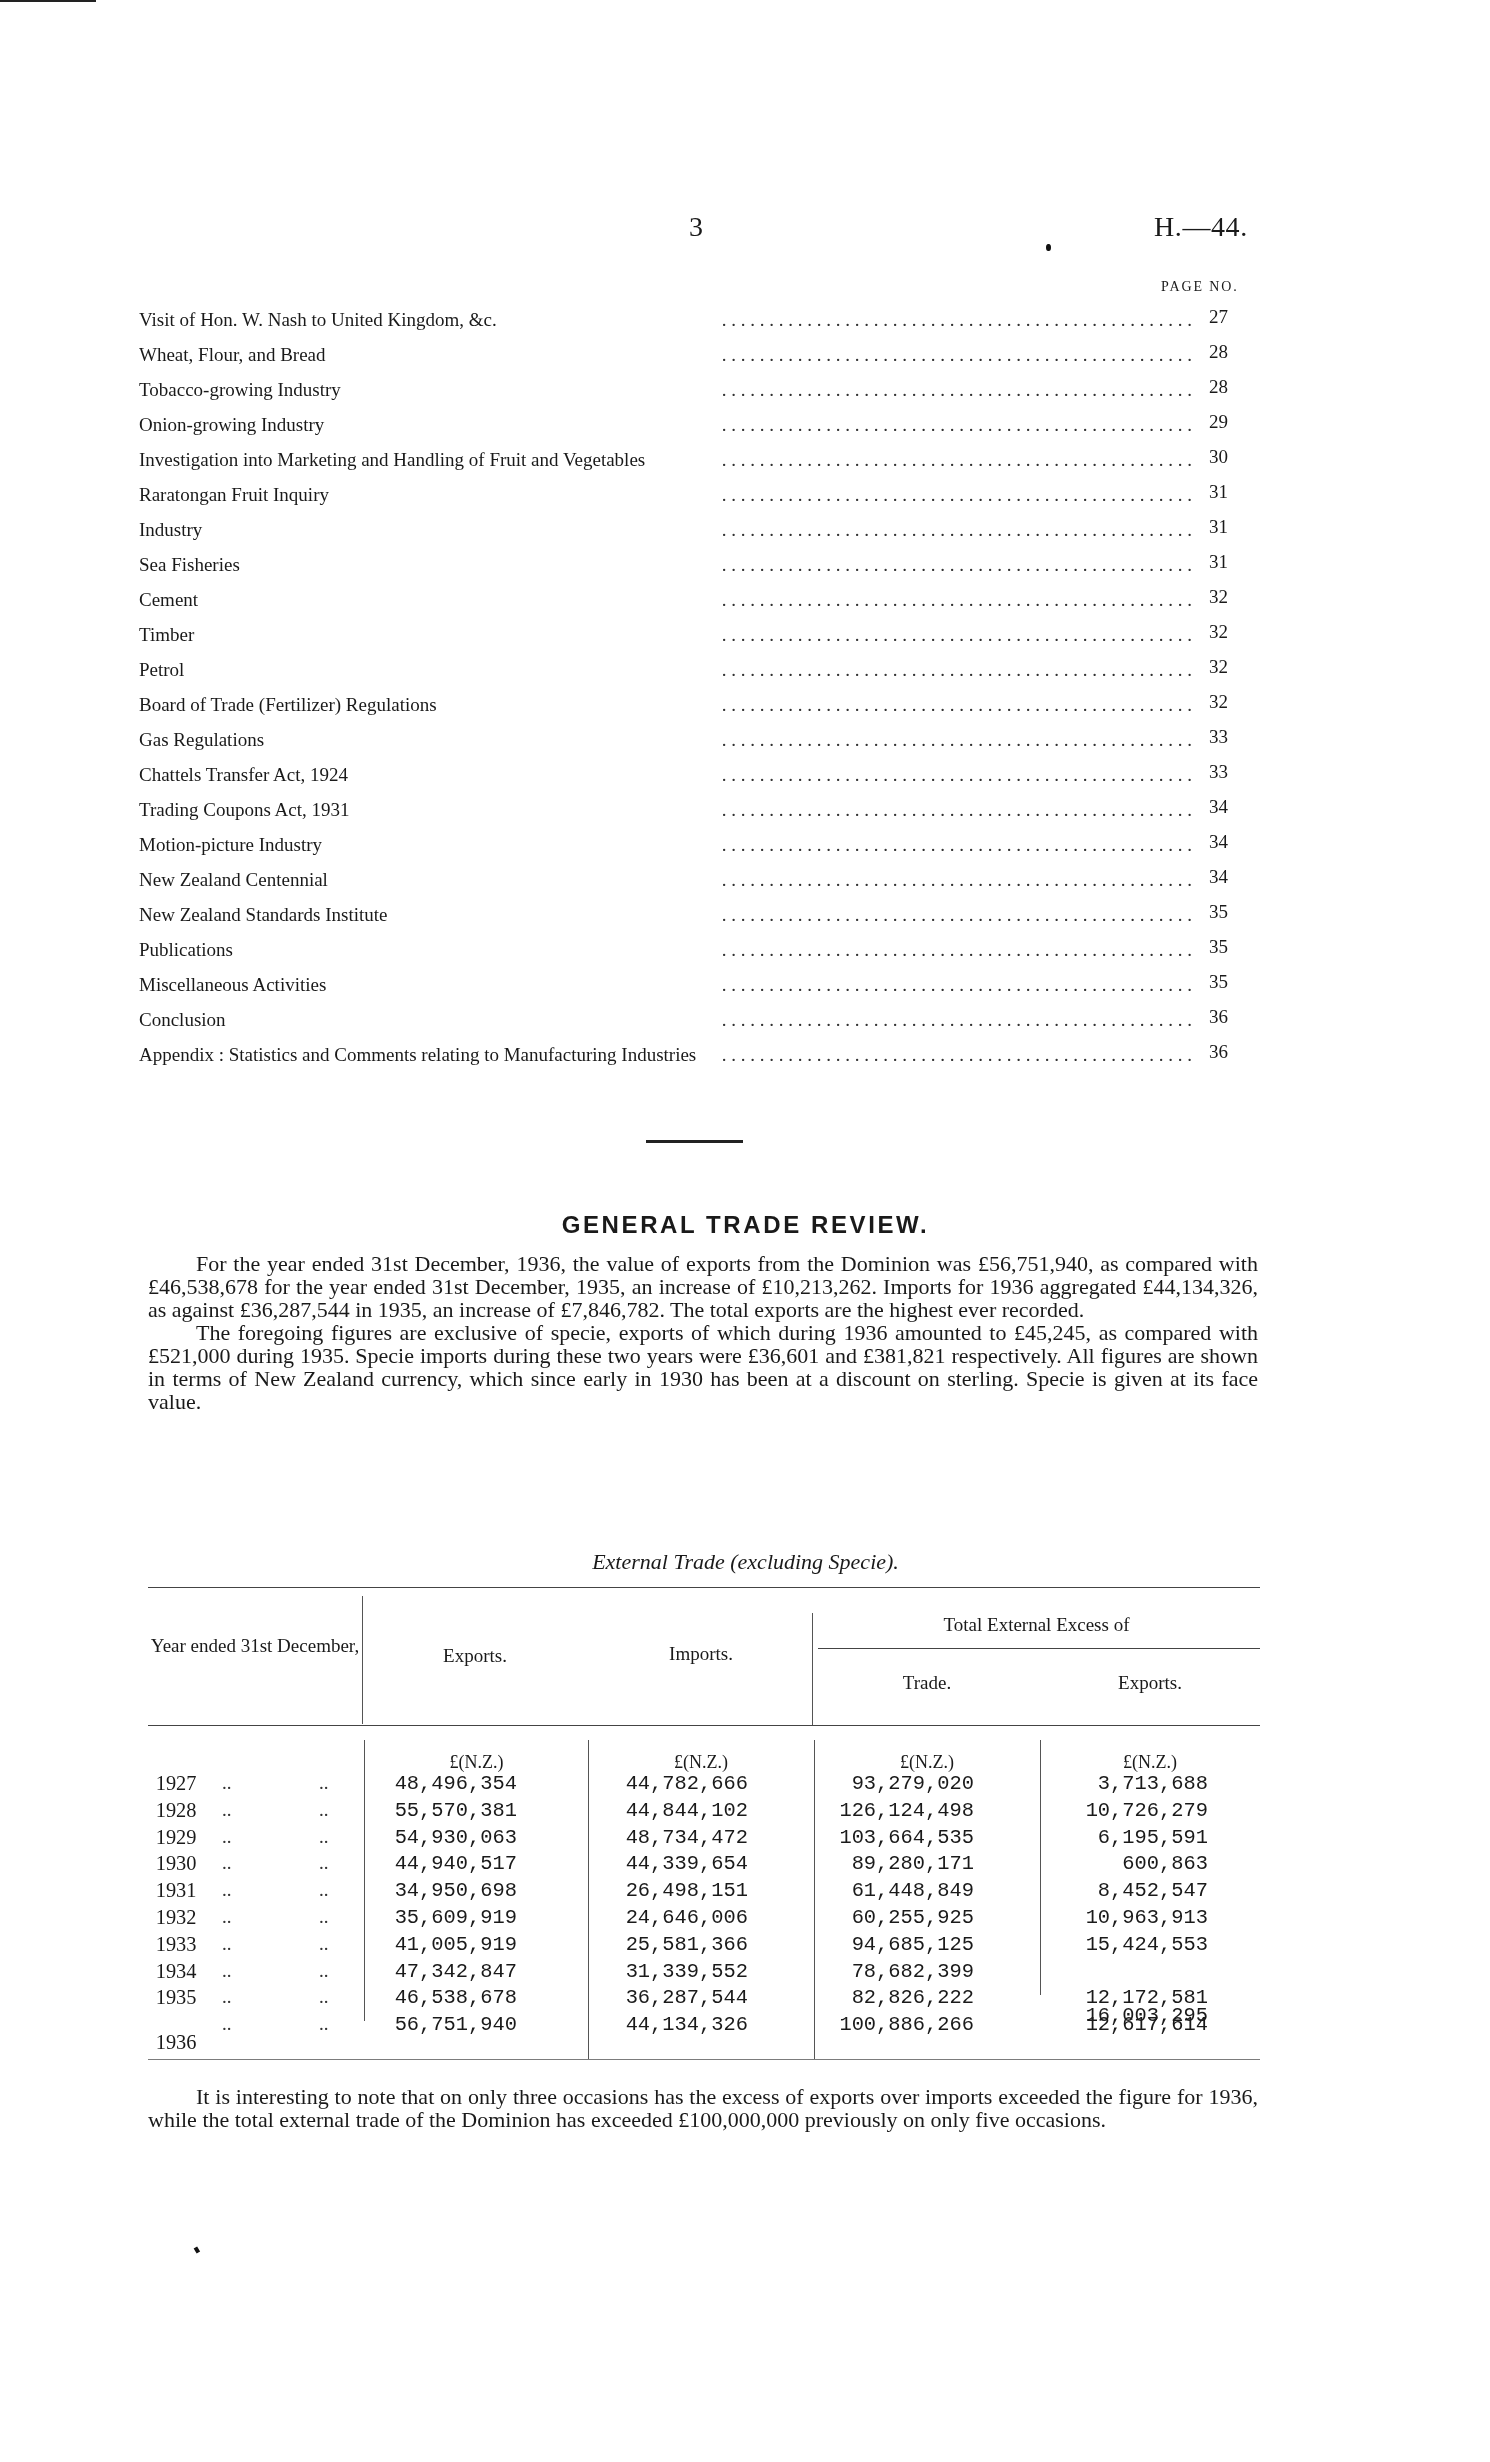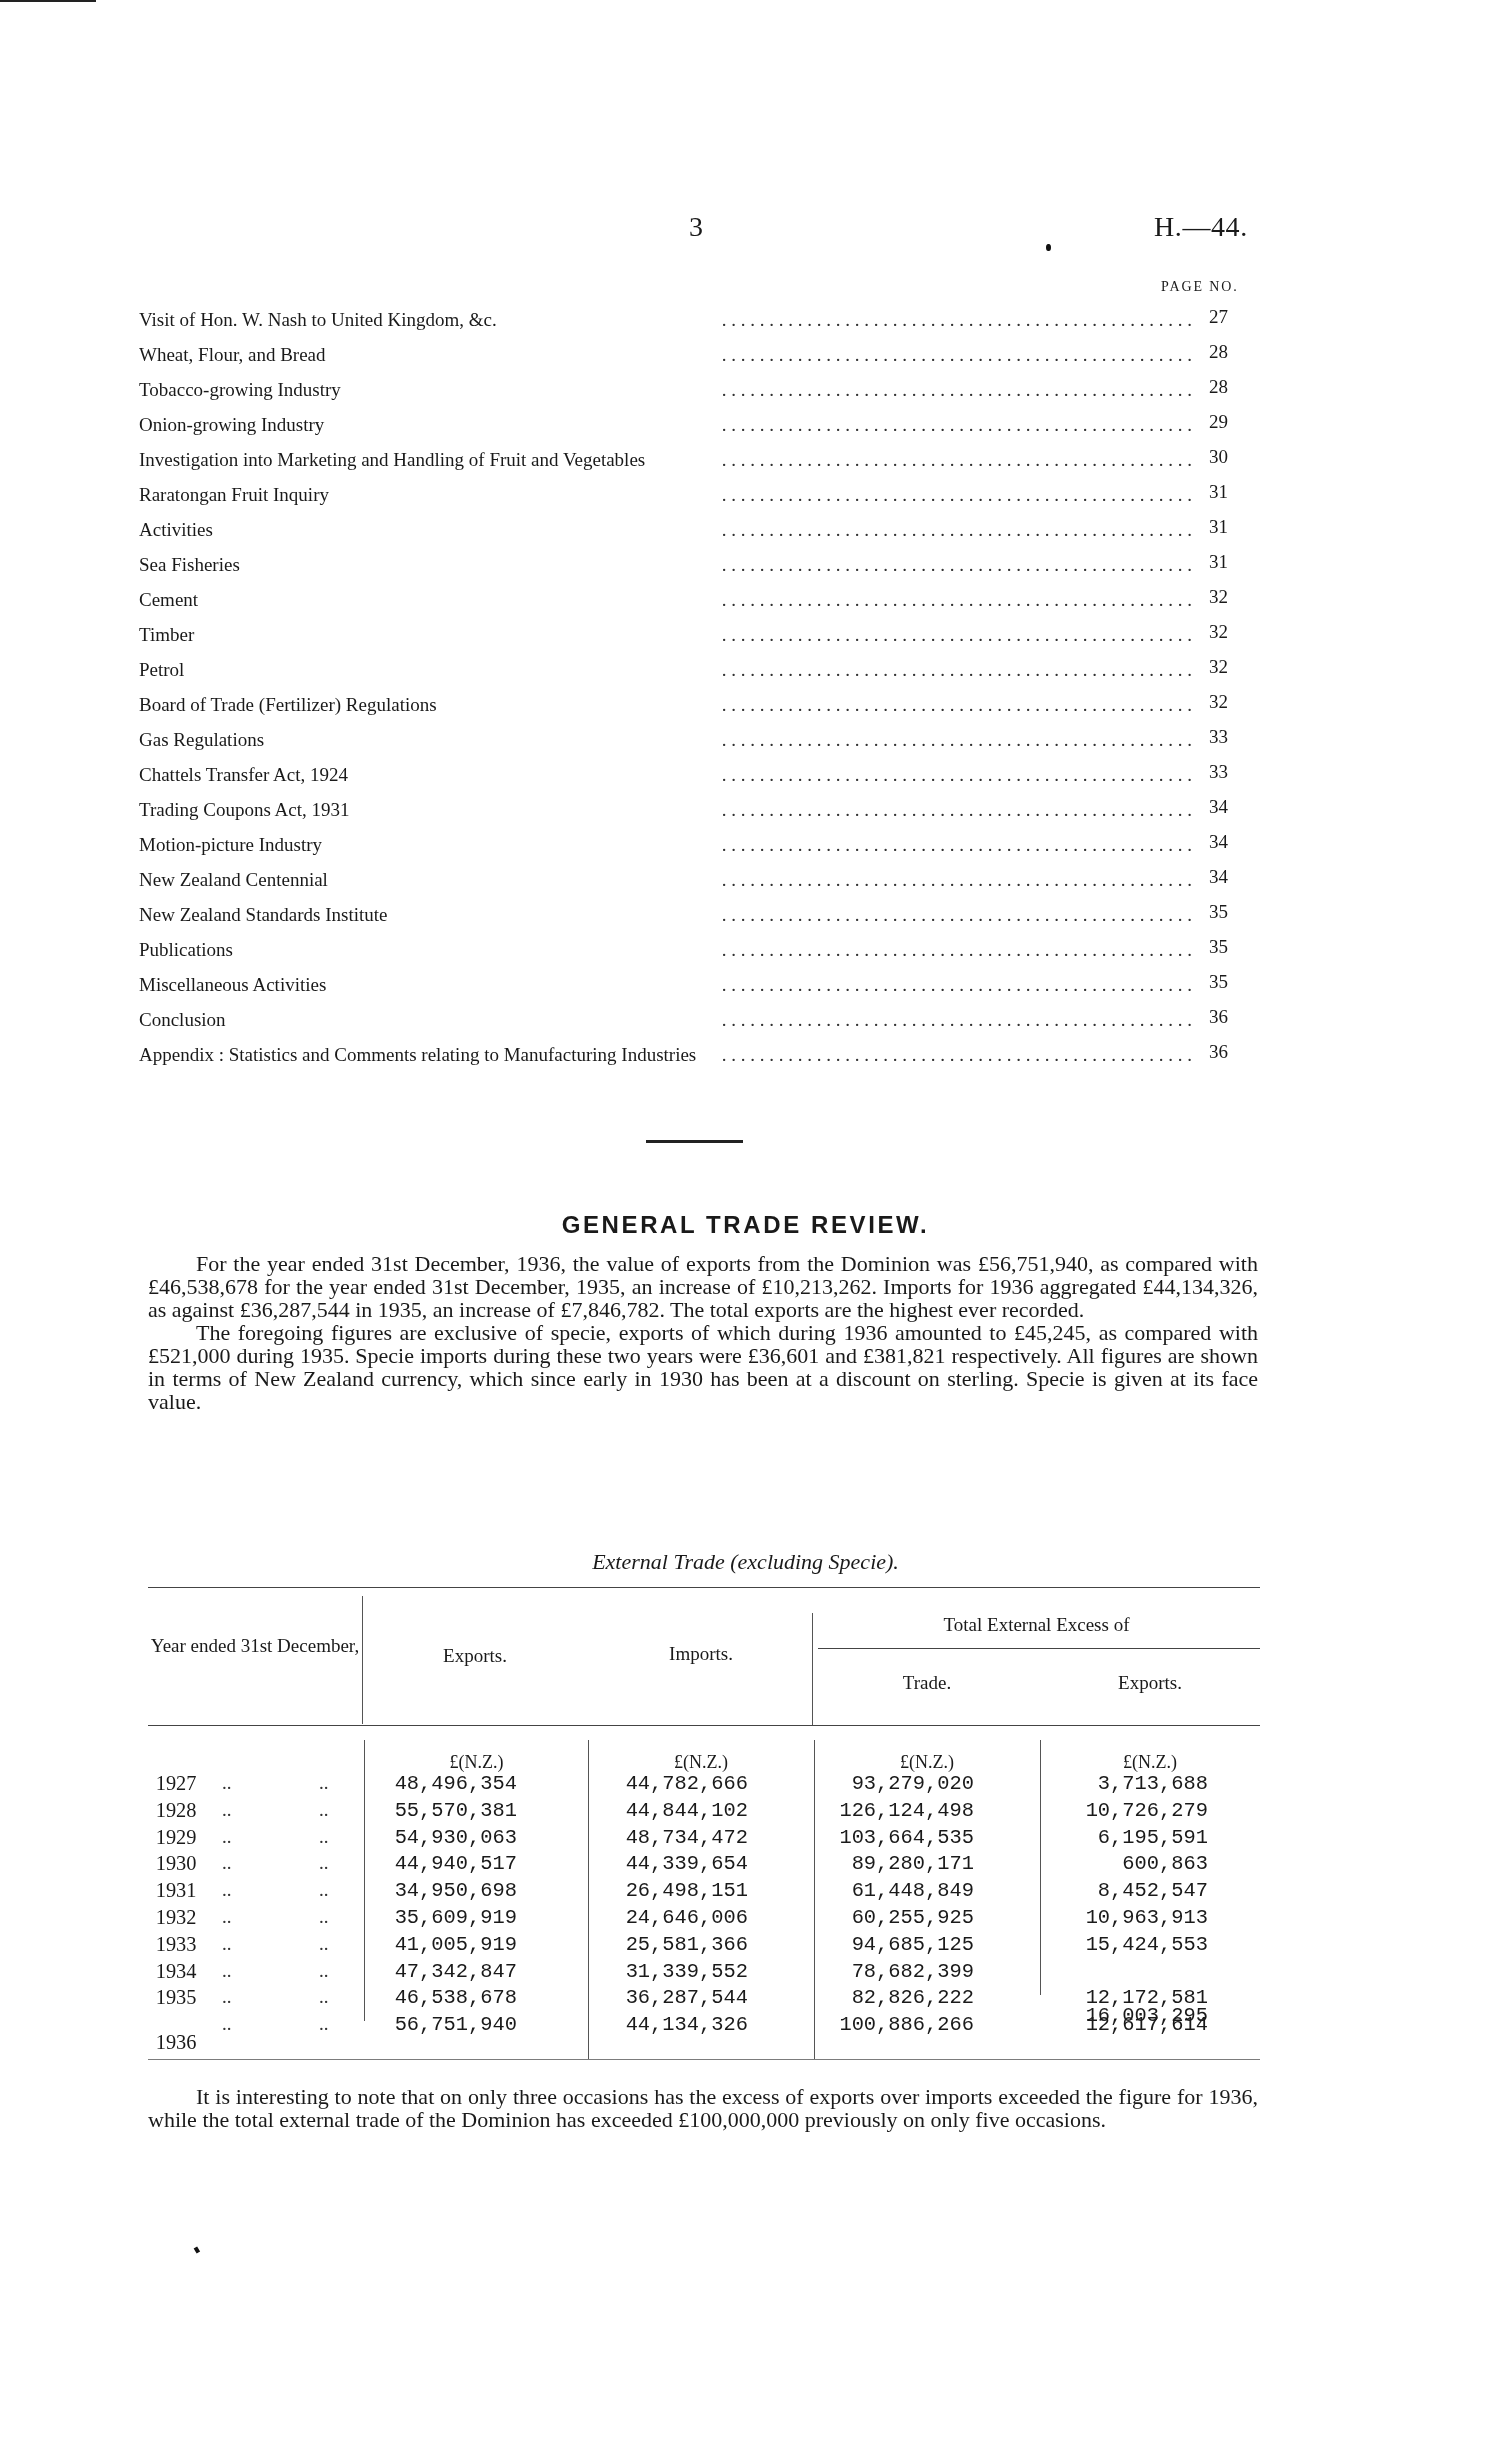--- a/index.html
+++ b/index.html
@@ -72,21 +72,21 @@
       <span class="toc-title">Investigation into Marketing and Handling of Fruit and Vegetables</span>
       <span class="toc-page">30</span>
     </div>
     <div class="toc-row">
       <span class="toc-dots">. .   . .   . .   . .   . .   . .   . .   . .   . .   . .   . .   . .   . .   . .   . .   . .   . .   . .   . .   . .   . .   . .   . .   . .   . .</span>
       <span class="toc-title">Raratongan Fruit Inquiry</span>
       <span class="toc-page">31</span>
     </div>
     <div class="toc-row">
       <span class="toc-dots">. .   . .   . .   . .   . .   . .   . .   . .   . .   . .   . .   . .   . .   . .   . .   . .   . .   . .   . .   . .   . .   . .   . .   . .   . .</span>
-      <span class="toc-title">Activities</span>
+      <span class="toc-title">Industry</span>
       <span class="toc-page">31</span>
     </div>
     <div class="toc-row">
       <span class="toc-dots">. .   . .   . .   . .   . .   . .   . .   . .   . .   . .   . .   . .   . .   . .   . .   . .   . .   . .   . .   . .   . .   . .   . .   . .   . .</span>
       <span class="toc-title">Sea Fisheries</span>
       <span class="toc-page">31</span>
     </div>
     <div class="toc-row">
       <span class="toc-dots">. .   . .   . .   . .   . .   . .   . .   . .   . .   . .   . .   . .   . .   . .   . .   . .   . .   . .   . .   . .   . .   . .   . .   . .   . .</span>
       <span class="toc-title">Cement</span>

